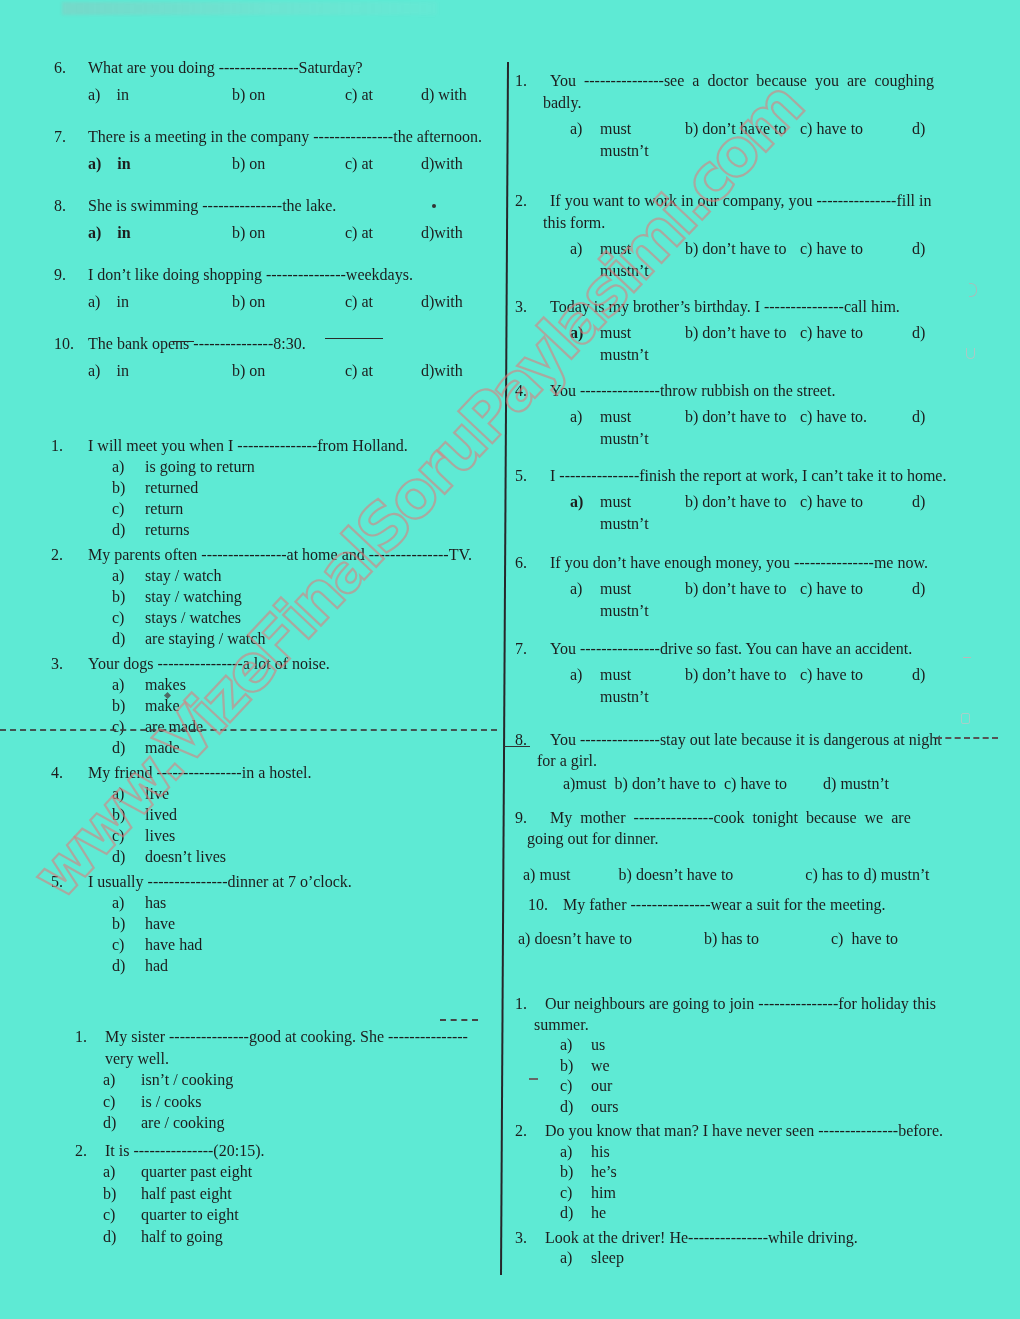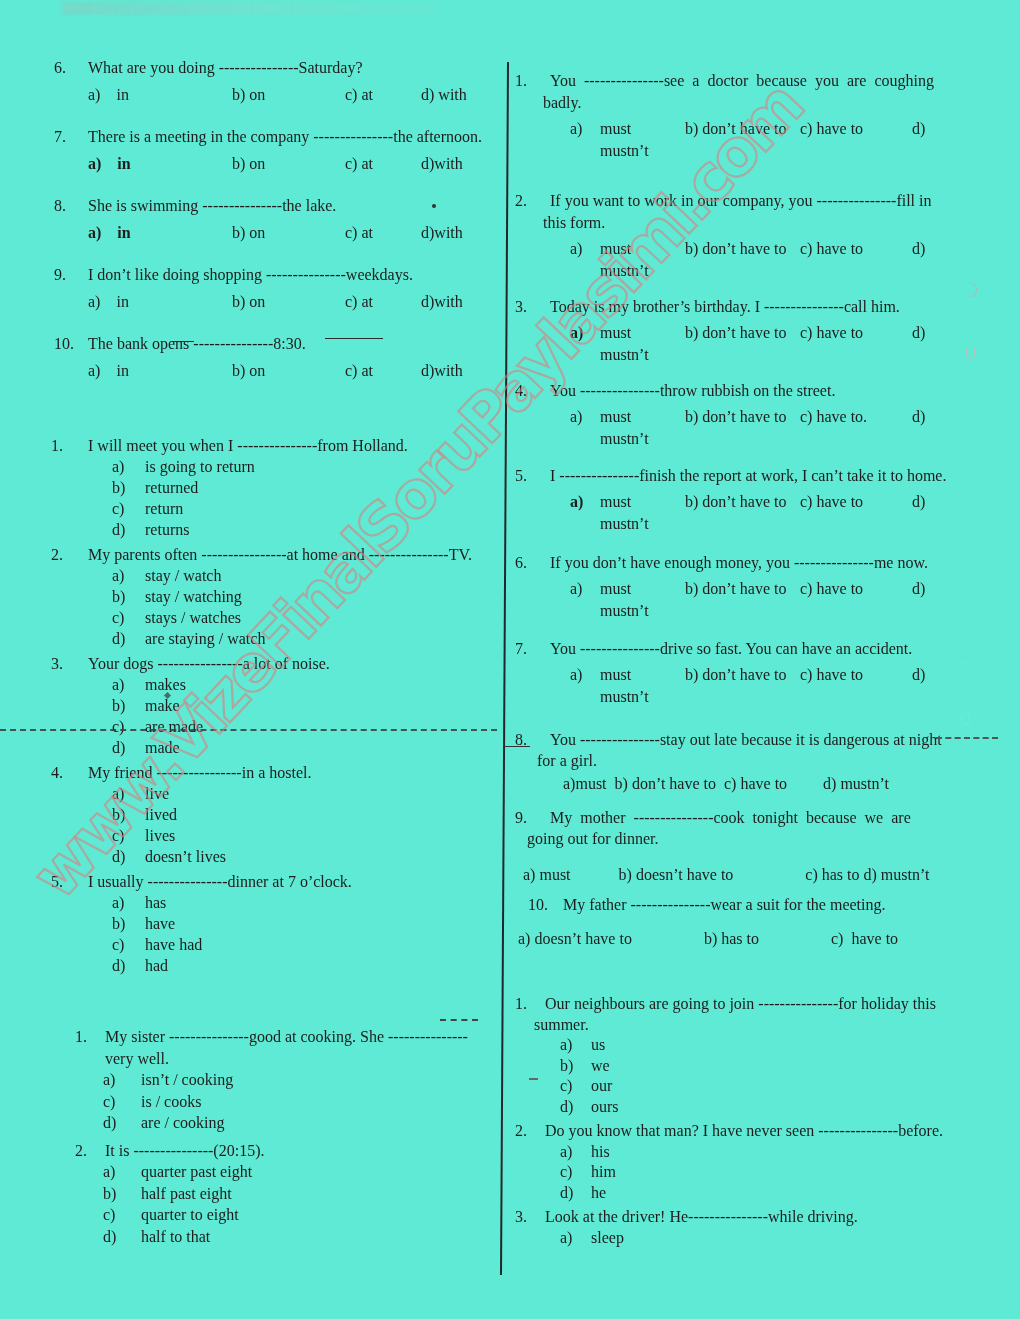--- a/index.html
+++ b/index.html
@@ -205,21 +205,21 @@
           <div class="q-wrap">very well.</div>
           <div class="opt-line"><span class="opt-letter">a)</span><span class="opt-text">isn’t / cooking</span></div>
           <div class="opt-line"><span class="opt-letter">c)</span><span class="opt-text">is / cooks</span></div>
           <div class="opt-line"><span class="opt-letter">d)</span><span class="opt-text">are / cooking</span></div>
         </div>
         <div class="q-block">
           <div class="q-line"><span class="q-num">2.</span><span class="q-text">It is ---------------(20:15).</span></div>
           <div class="opt-line"><span class="opt-letter">a)</span><span class="opt-text">quarter past eight</span></div>
           <div class="opt-line"><span class="opt-letter">b)</span><span class="opt-text">half past eight</span></div>
           <div class="opt-line"><span class="opt-letter">c)</span><span class="opt-text">quarter to eight</span></div>
-          <div class="opt-line"><span class="opt-letter">d)</span><span class="opt-text">half to that</span></div>
+          <div class="opt-line"><span class="opt-letter">d)</span><span class="opt-text">half to going</span></div>
         </div>
       </section>
   </div>
 
   <div class="col col-right">
     <section id="sec-modal">
         <div class="q-block">
           <div class="q-line"><span class="q-num">1.</span><span class="q-text">You  ---------------see  a  doctor  because  you  are  coughing</span></div>
           <div class="q-wrap">badly.</div>
           <div class="modal-row"><span class="mc1"><span class="mlbl">a)</span><span class="opt-text">must</span></span><span class="mc2">b) don’t have to</span><span class="mc3">c) have to</span><span class="mc4">d)</span></div>
@@ -278,20 +278,21 @@
           <div class="q-line"><span class="q-num">1.</span><span class="q-text">Our neighbours are going to join ---------------for holiday this</span></div>
           <div class="q-wrap">summer.</div>
           <div class="opt-line"><span class="opt-letter">a)</span><span class="opt-text">us</span></div>
           <div class="opt-line"><span class="opt-letter">b)</span><span class="opt-text">we</span></div>
           <div class="opt-line"><span class="opt-letter">c)</span><span class="opt-text">our</span></div>
           <div class="opt-line"><span class="opt-letter">d)</span><span class="opt-text">ours</span></div>
         </div>
         <div class="q-block">
           <div class="q-line"><span class="q-num">2.</span><span class="q-text">Do you know that man? I have never seen ---------------before.</span></div>
           <div class="opt-line"><span class="opt-letter">a)</span><span class="opt-text">his</span></div>
+          <div class="opt-line"><span class="opt-letter">b)</span><span class="opt-text">he’s</span></div>
           <div class="opt-line"><span class="opt-letter">c)</span><span class="opt-text">him</span></div>
           <div class="opt-line"><span class="opt-letter">d)</span><span class="opt-text">he</span></div>
         </div>
         <div class="q-block">
           <div class="q-line"><span class="q-num">3.</span><span class="q-text">Look at the driver! He---------------while driving.</span></div>
           <div class="opt-line"><span class="opt-letter">a)</span><span class="opt-text">sleep</span></div>
         </div>
       </section>
   </div>
 

